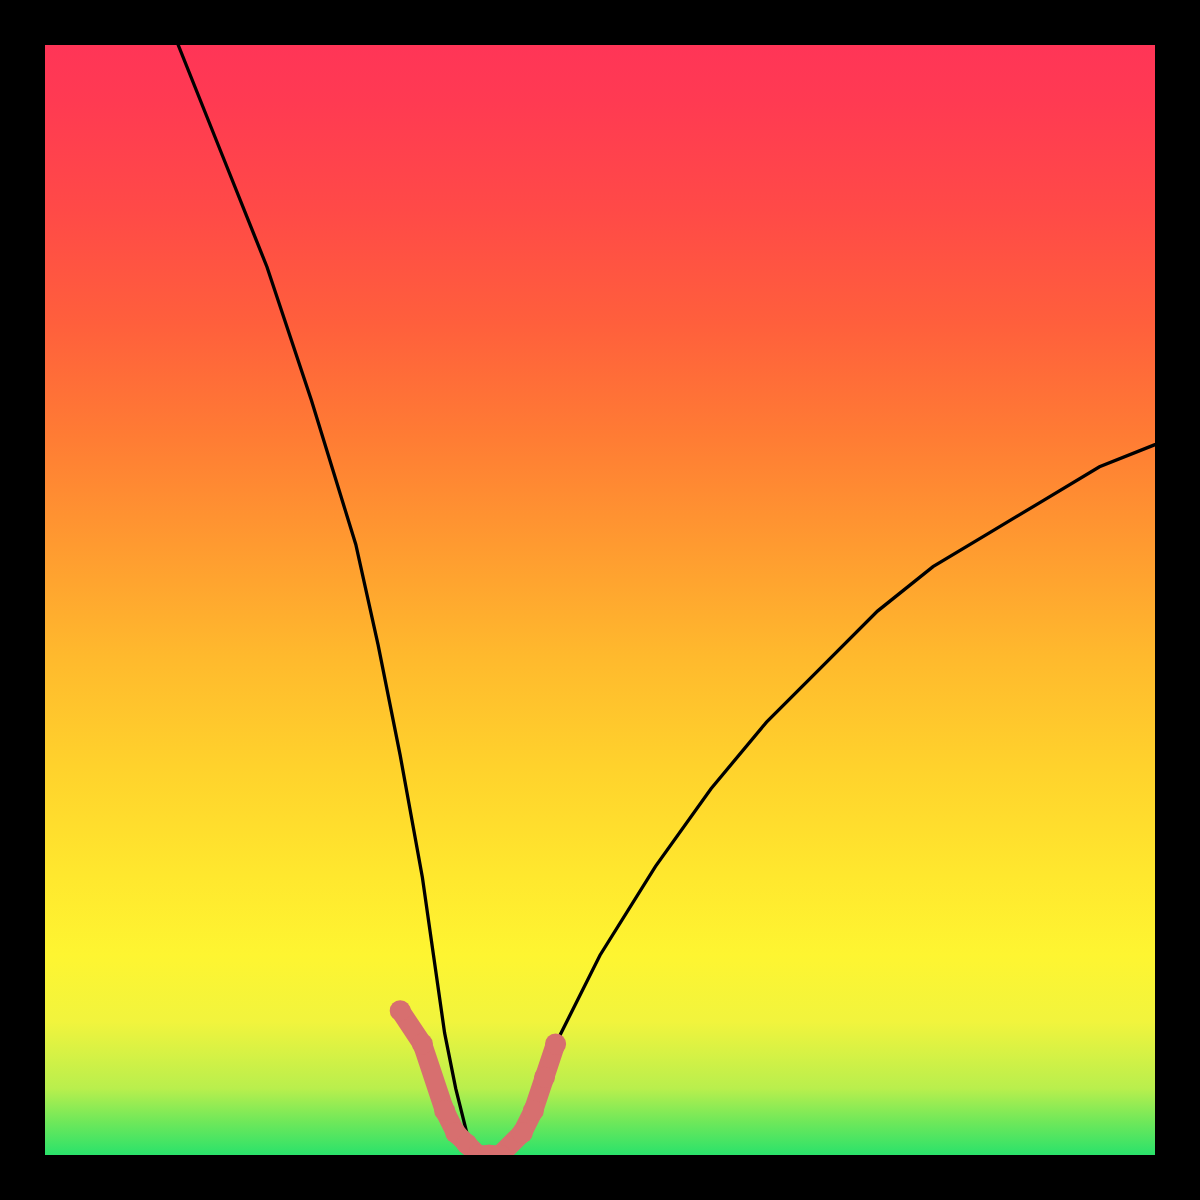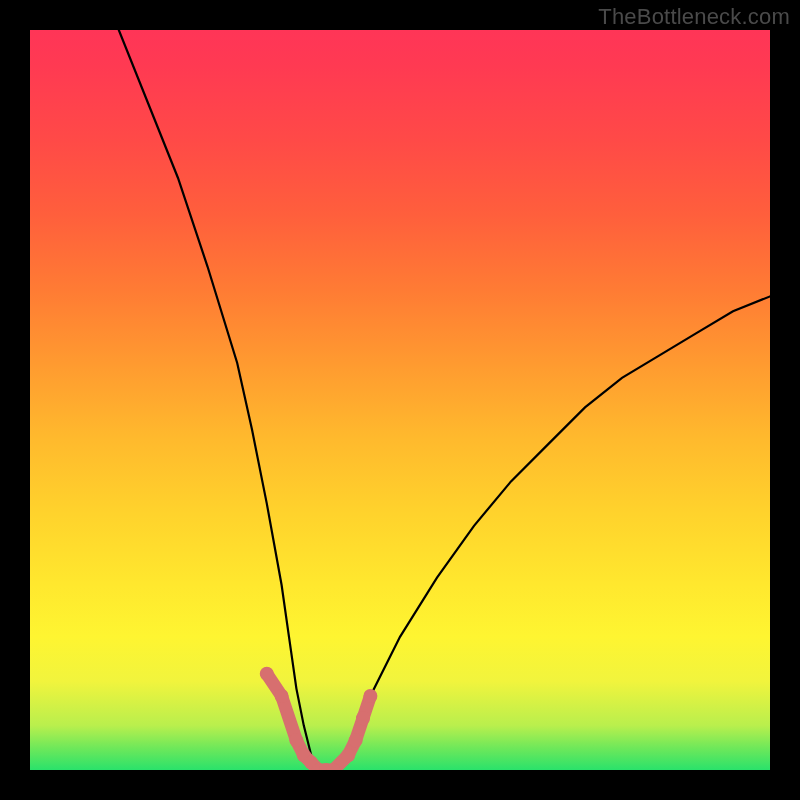--- a/index.html
+++ b/index.html
@@ -73,21 +73,20 @@
   }
   svg.curve circle.pt {
     fill: #d76f6f;
   }
 </style>
 </head>
 <body>
 
 <div class="frame">
 
-  <div class="watermark">TheBottleneck.com</div>
 
   <div class="plot-area"></div>
 
   <svg class="curve" viewBox="0 0 740 740" preserveAspectRatio="none">
     <path class="main" d="M88.8 0.0 L118.4 74.0 L148.0 148.0 L177.6 236.8 L207.2 333.0 L222.0 399.6 L236.8 473.6 L251.6 555.0 L259.0 606.8 L266.4 658.6 L273.8 695.6 L281.2 725.2 L288.6 740.0 L296.0 740.0 L303.4 740.0 L310.8 732.6 L325.6 703.0 L340.4 666.0 L370.0 606.8 L407.0 547.6 L444.0 495.8 L481.0 451.4 L518.0 414.4 L555.0 377.4 L592.0 347.8 L629.0 325.6 L666.0 303.4 L703.0 281.2 L740.0 266.4"></path>
     <g>
         <path class="points" d="M236.8 643.8 L251.6 666.0 L266.4 710.4 L273.8 725.2 L281.2 732.6 L288.6 740.0 L296.0 740.0 L303.4 740.0 L318.2 725.2 L325.6 710.4 L333.0 688.2 L340.4 666.0"></path>
         <circle class="pt" cx="236.8" cy="643.8" r="7"></circle>
         <circle class="pt" cx="251.6" cy="666.0" r="7"></circle>
         <circle class="pt" cx="266.4" cy="710.4" r="7"></circle>

